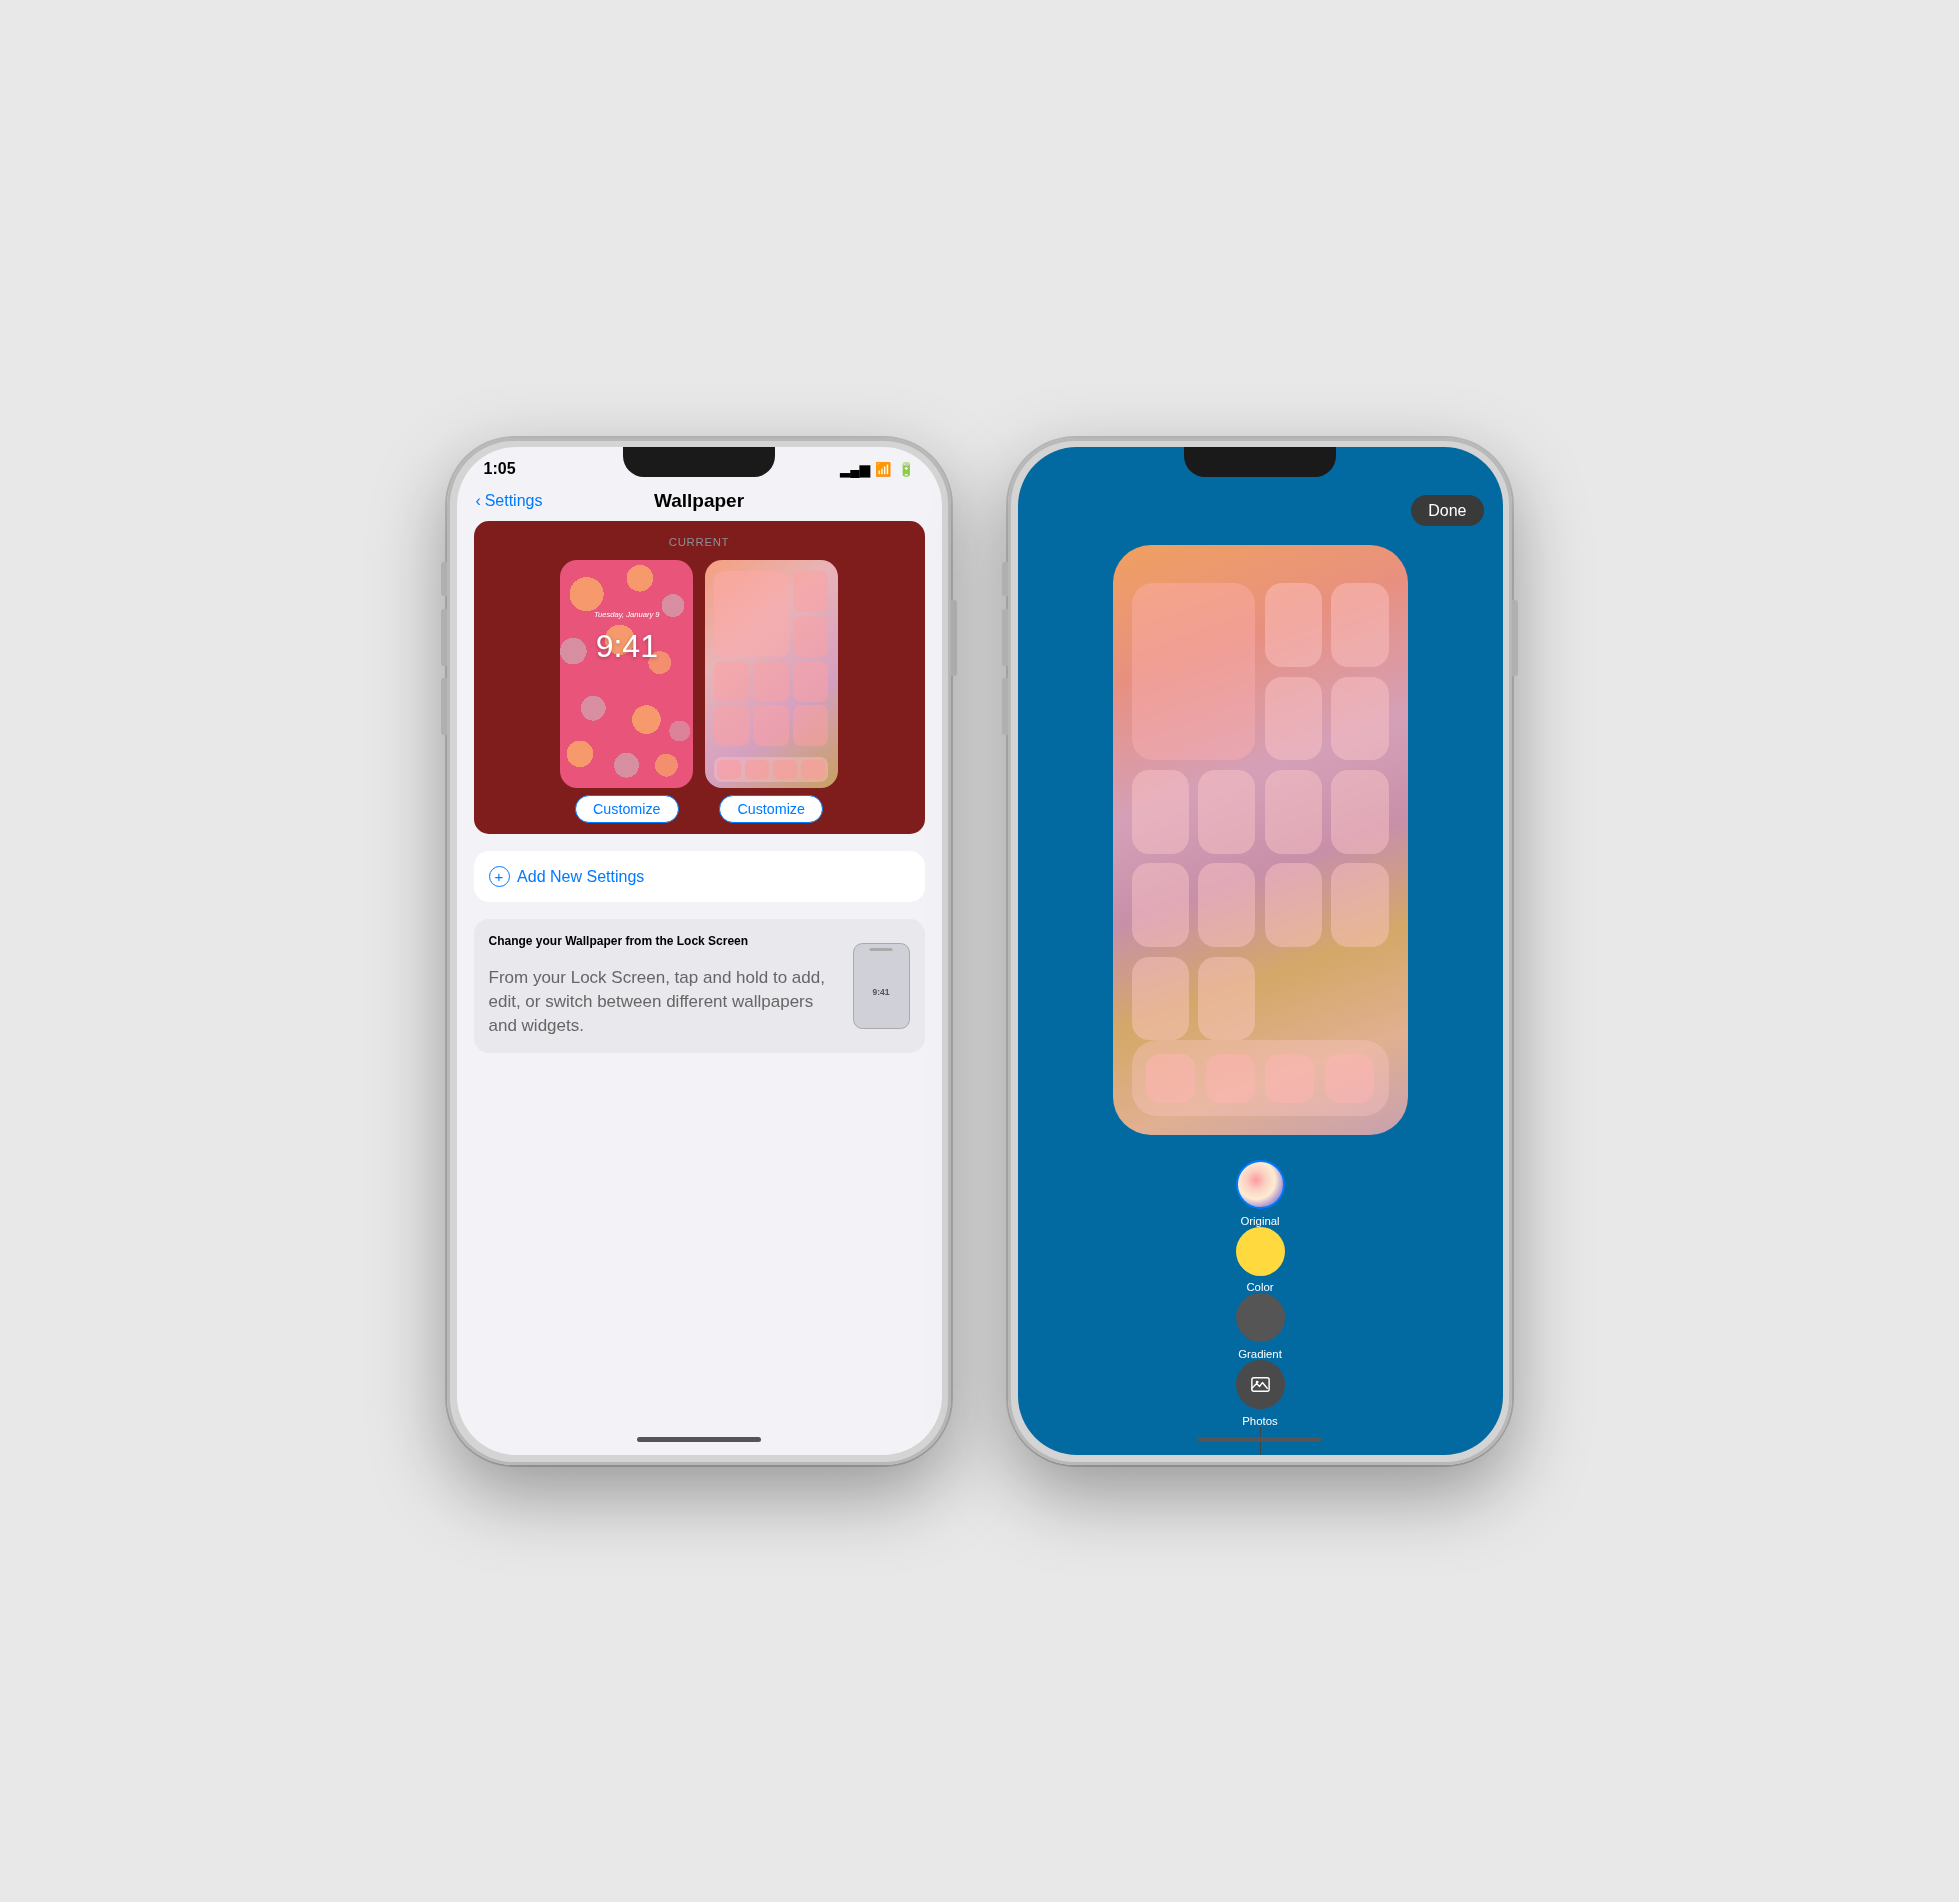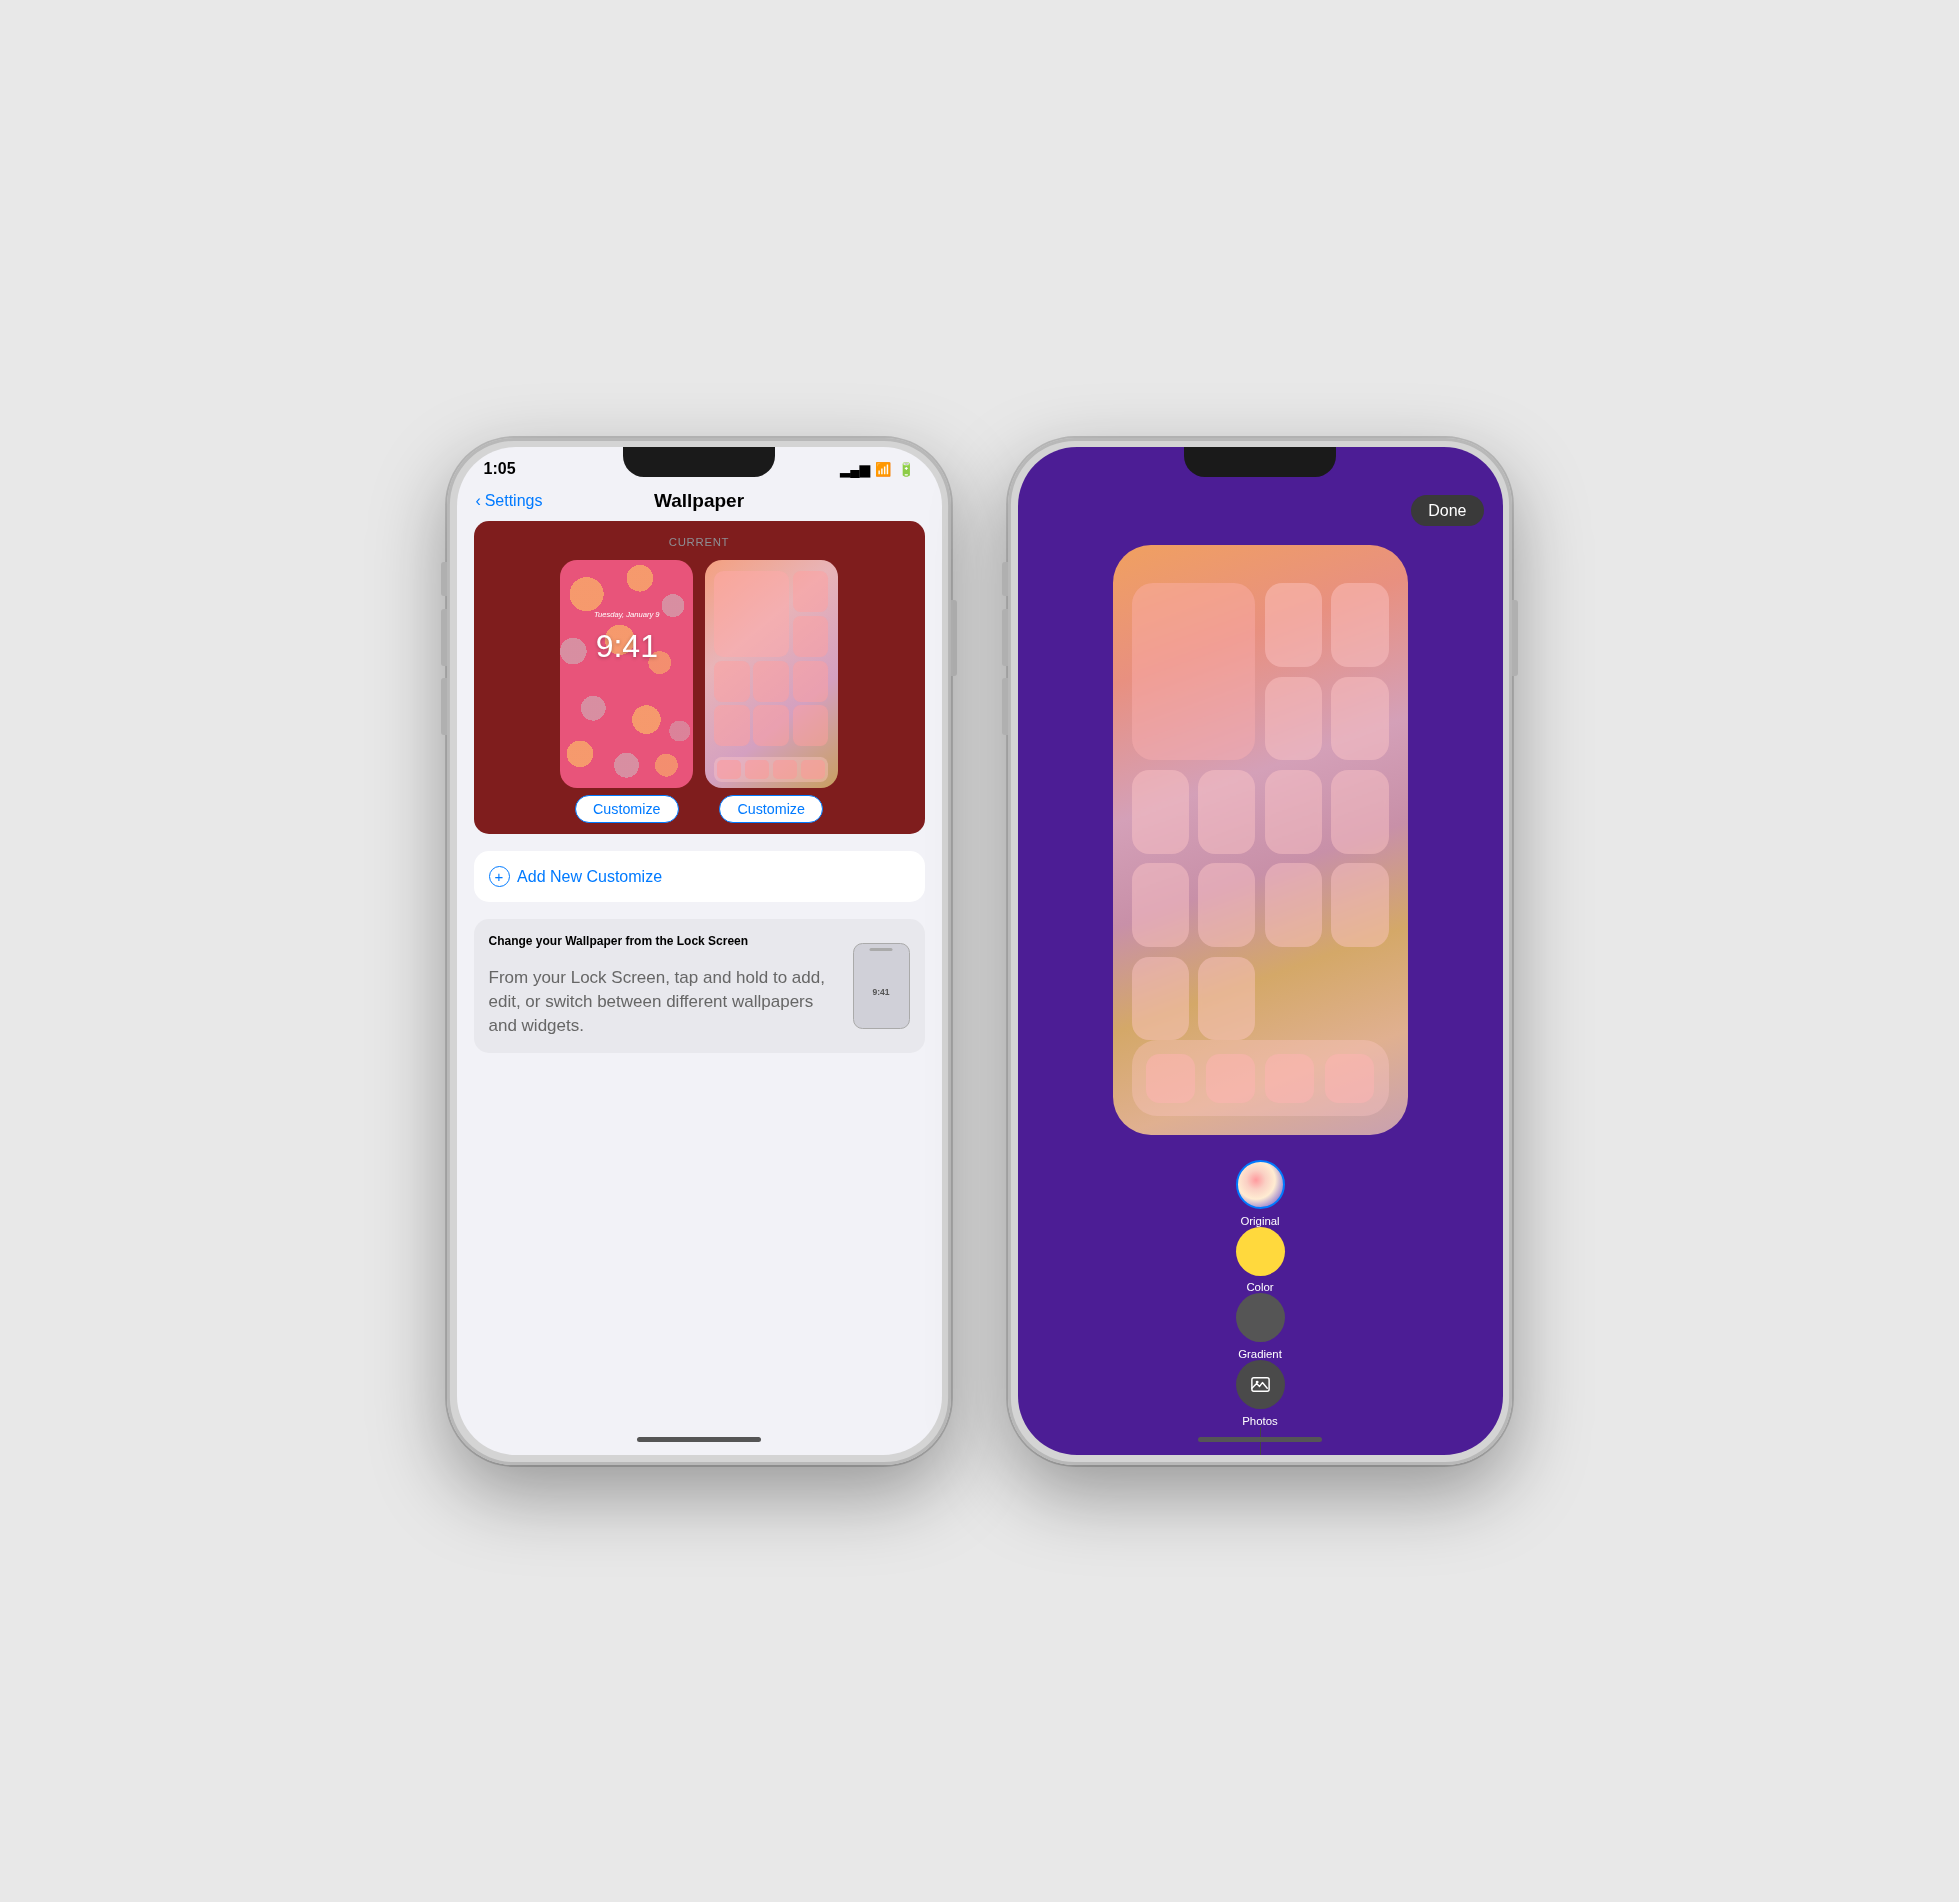--- a/index.html
+++ b/index.html
@@ -218,21 +218,21 @@
     .info-phone-icon::before {
       content: '';
       position: absolute;
       top: 3.8px; left: 50%; transform: translateX(-50%);
       width: 23px; height: 3.8px;
       background: #aaa;
       border-radius: 1.9px;
     }
 
     
-    .phone-right .phone-inner { background: #4c1d95; }
+    .phone-right .phone-inner { background: #0369a1; }
 
     .editor-screen {
       position: absolute;
       top: 0; left: 0; right: 0; bottom: 0;
       display: flex;
       flex-direction: column;
     }
 
     .editor-header {
       display: flex;
@@ -500,21 +500,21 @@
             </div>
             <button class="customize-btn">Customize</button>
           </div>
 
         </div>
       </div>
 
       <div class="add-wallpaper-card">
         <div class="add-wallpaper-row">
           <div class="add-icon-circle">+</div>
-          <span>Add New Customize</span>
+          <span>Add New Settings</span>
         </div>
       </div>
 
       <div class="info-card">
         <div class="info-text">
           <h3>Change your Wallpaper from the Lock Screen</h3>
           <p>From your Lock Screen, tap and hold to add, edit, or switch between different wallpapers and widgets.</p>
         </div>
         <div class="info-phone-icon">
           <span style="font-size:8.6px;color:#555;margin-top:13.3px;">9:41</span>

